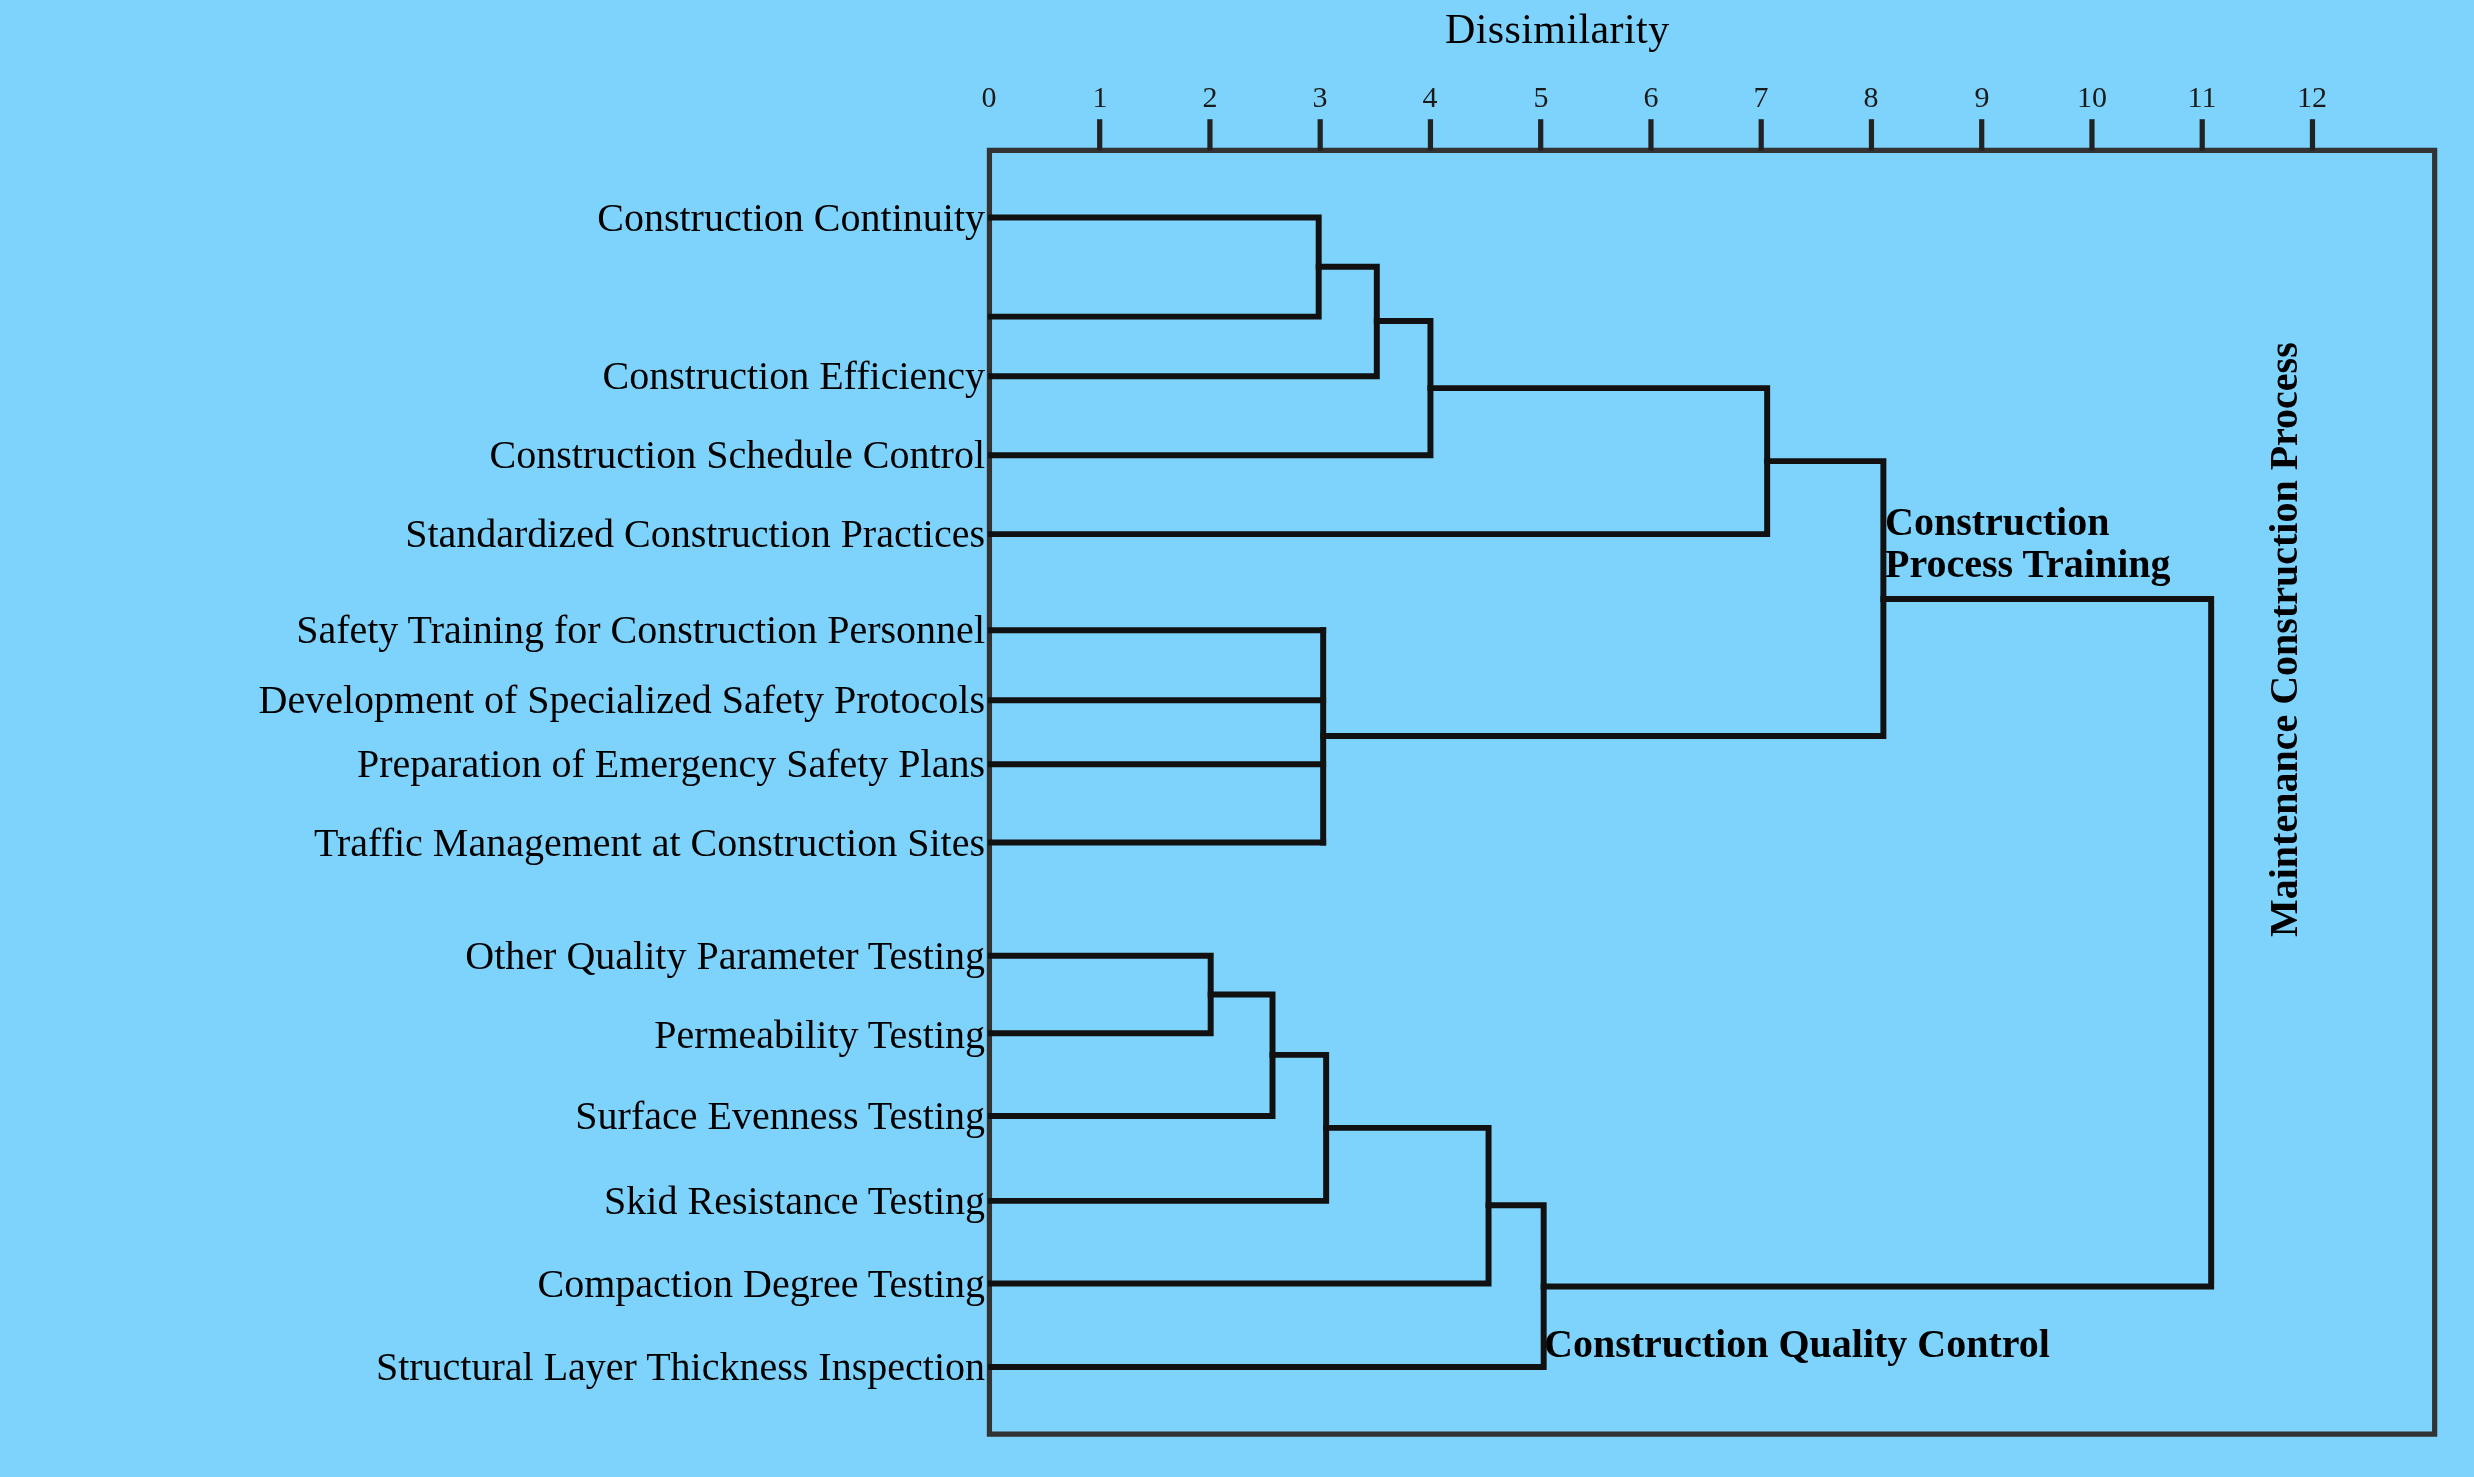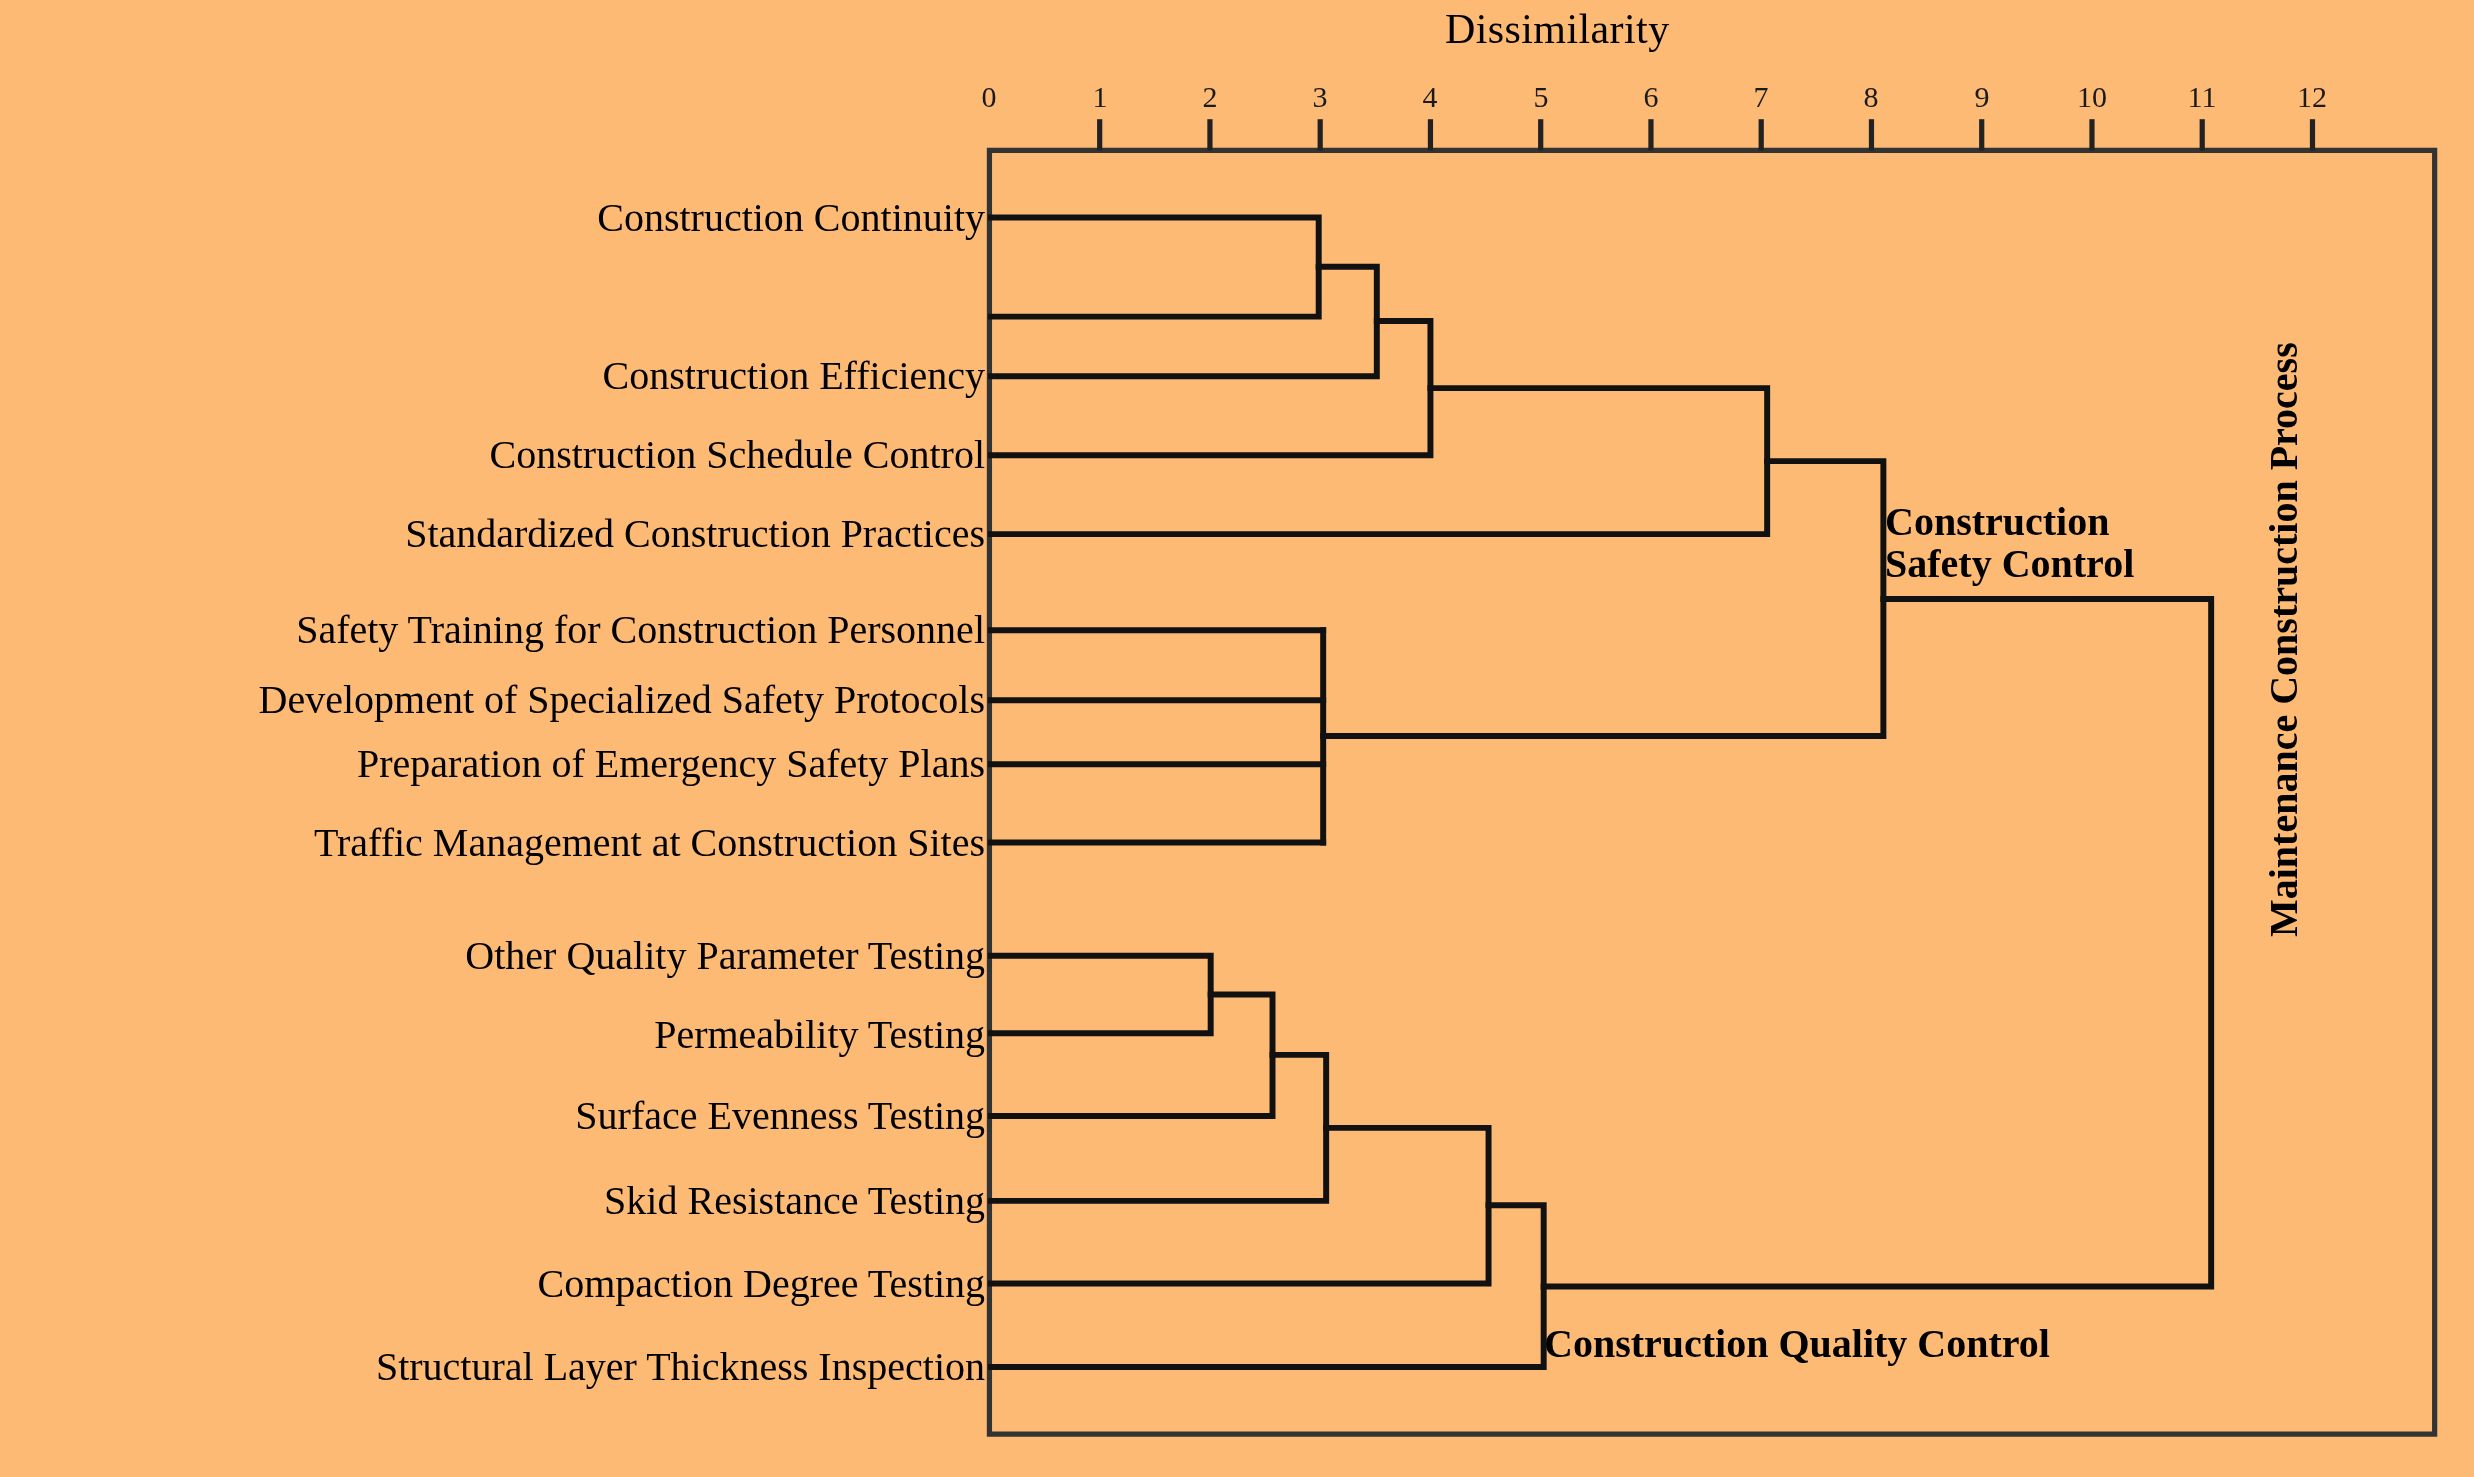--- a/index.html
+++ b/index.html
@@ -1,19 +1,19 @@
 <!DOCTYPE html>
 <html style="font-size:12px"><head>
 <meta charset="utf-8">
 <style>
   html,body{margin:0;padding:0;background:#ffffff;}
   #root{
     position:relative;
     width:2475px;height:1478px;
-    background:#fdba74;
+    background:#7dd3fc;
     font-family:"Liberation Serif", serif;
     overflow:hidden;
   }
   #chart-title{
     position:absolute;
     left:1445px; top:4.5px;
     font-size:42px;
     color:#000;
     white-space:nowrap;
     letter-spacing:0.4px;
@@ -97,21 +97,21 @@
   <div class="leaf-label" style="right:1490px;top:843px;">Traffic Management at Construction Sites</div>
   <div class="leaf-label" style="right:1490px;top:956px;">Other Quality Parameter Testing</div>
   <div class="leaf-label" style="right:1490px;top:1035px;text-align:right;">Permeability Testing</div>
   <div class="leaf-label" style="right:1490px;top:1116px;">Surface Evenness Testing</div>
   <div class="leaf-label" style="right:1490px;top:1201px;">Skid Resistance Testing</div>
   <div class="leaf-label" style="right:1490px;top:1284px;">Compaction Degree Testing</div>
   <div class="leaf-label" style="right:1490px;top:1367px;">Structural Layer Thickness Inspection</div>
 
   <div id="cluster-process" class="cluster-label">
     <div>Construction</div>
-    <div>Safety Control</div>
+    <div>Process Training</div>
   </div>
 
   <div id="cluster-quality" class="cluster-label">Construction Quality Control</div>
 
   <div id="cluster-root">Maintenance Construction Process</div>
 
   <svg id="svg-layer" viewBox="0 0 3322 1984">
     <g fill="none" stroke="#333333" stroke-width="7">
       <path d="M1328,202 L3268,202 L3268,1925 L1328,1925 Z"></path>
     </g>

